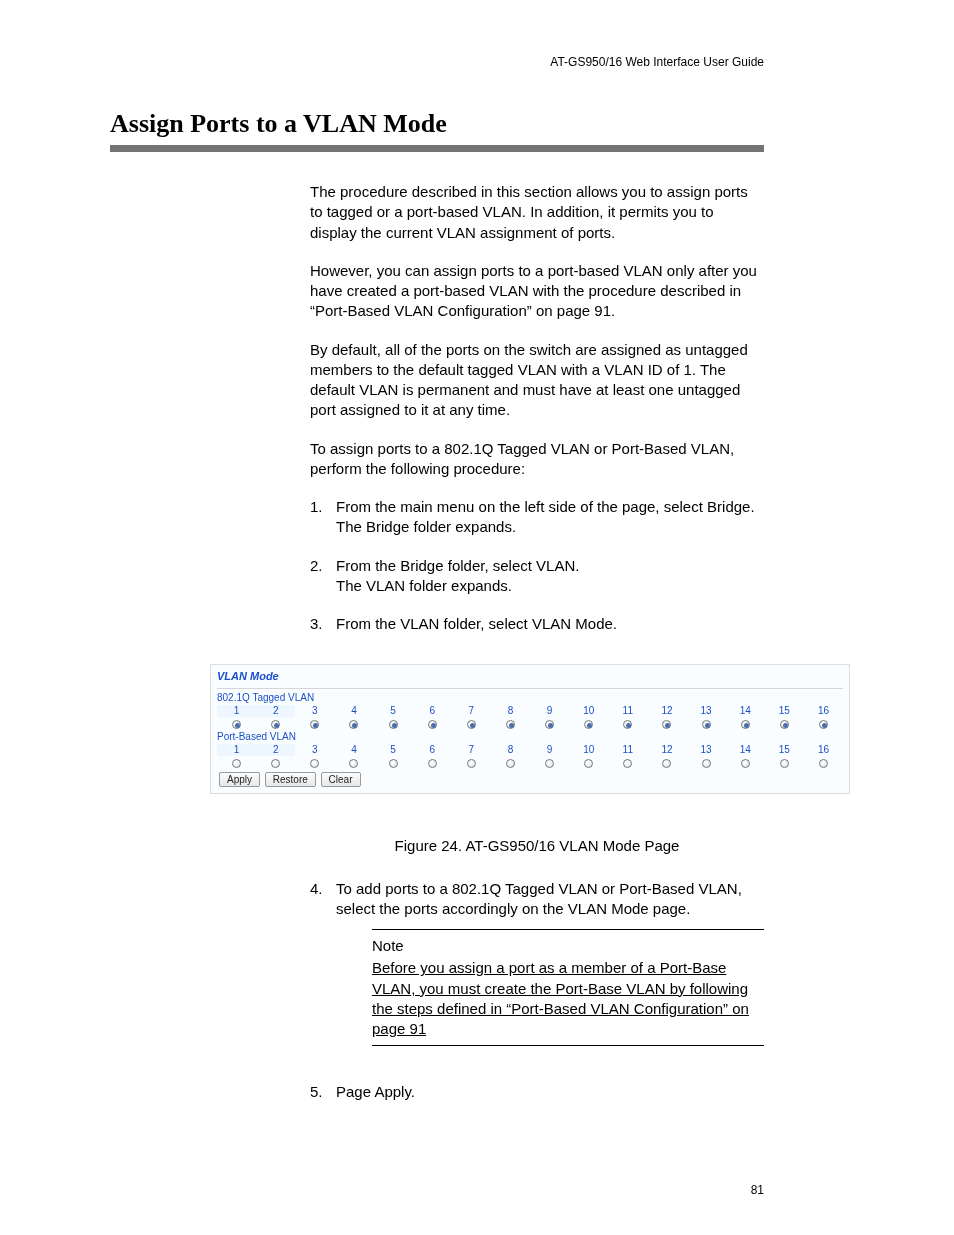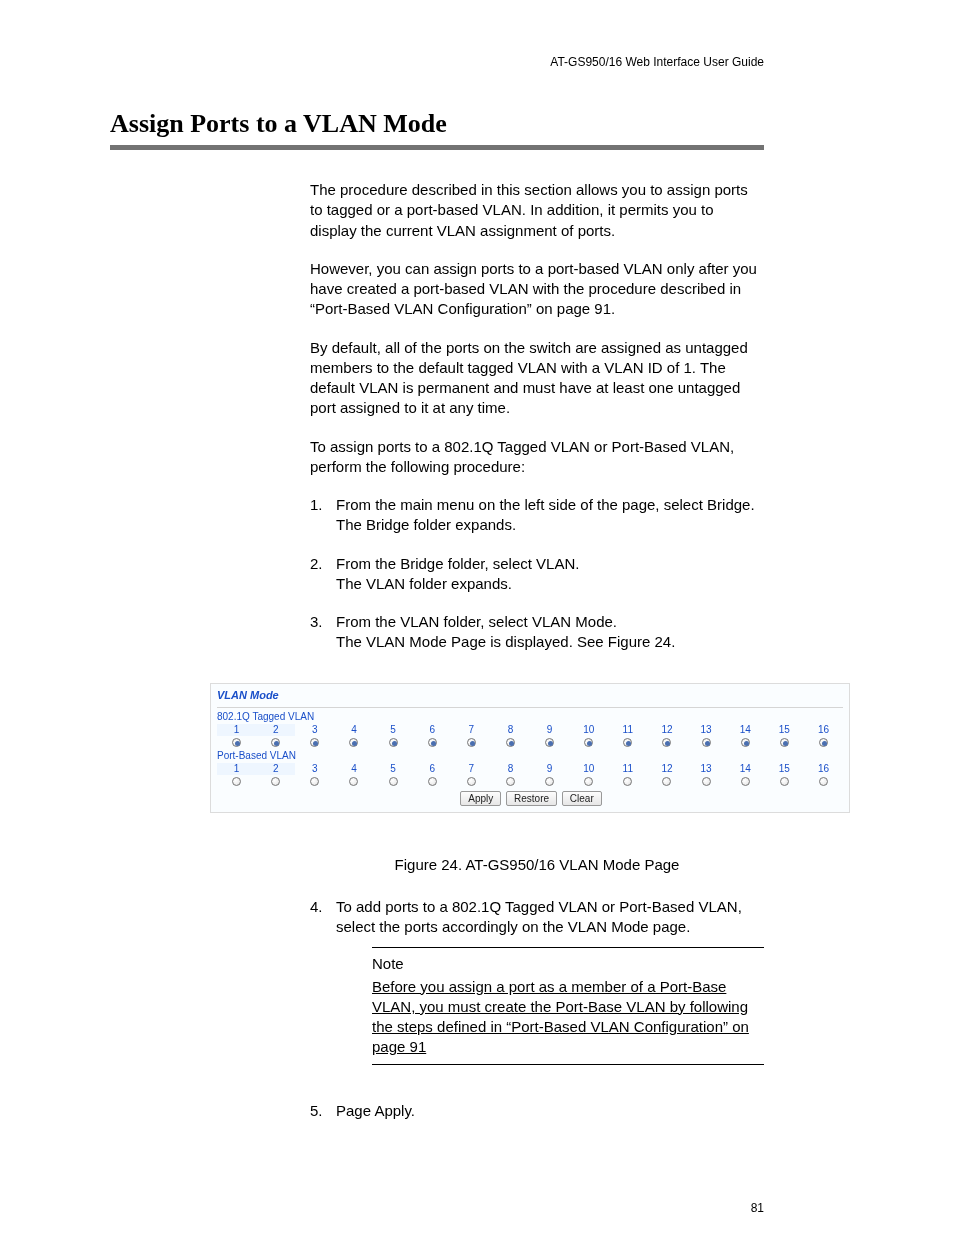--- a/index.html
+++ b/index.html
@@ -18,21 +18,21 @@
   }
   .header-right {
     font-size: 12px;
     text-align: right;
     margin-bottom: 40px;
   }
   .title {
     font-family: "Times New Roman", Times, serif;
     font-size: 26px;
     font-weight: bold;
-    border-bottom: 5px solid #737373;
+    border-bottom: 7px solid #737373;
     padding-bottom: 6px;
     margin-bottom: 30px;
   }
   .body-col {
     margin-left: 200px;
     font-size: 15px;
     line-height: 1.35;
   }
   .body-col p { margin: 0 4px 18px 0; }
   .step-list { list-style: none; padding: 0; margin: 0 0 18px 0; }
@@ -99,21 +99,21 @@
   }
   .radio-dot.on::after {
     content: "";
     position: absolute;
     left: 2px; top: 2px;
     width: 5px; height: 5px;
     background: #4a6fb0;
     border-radius: 50%;
   }
   .btn-row {
-    text-align: center;
+    text-align: left;
     margin-top: 4px;
   }
   .btn {
     display: inline-block;
     font-size: 10px;
     padding: 1px 7px;
     border: 1px solid #999;
     border-radius: 2px;
     background: linear-gradient(#fdfdfd, #e6e6e6);
     color: #222;
@@ -163,21 +163,20 @@
         <span class="step-num">2.</span>
         <span class="step-text">
           <span>From the </span><span class="bold">Bridge</span><span> folder, select </span><span class="bold">VLAN</span><span>.</span><br>
           <span>The </span><span class="bold">VLAN</span><span> folder expands.</span>
         </span>
       </li>
       <li>
         <span class="step-num">3.</span>
         <span class="step-text">
           <span>From the </span><span class="bold">VLAN</span><span> folder, select </span><span class="bold">VLAN Mode</span><span>.</span><br>
-          <span>The VLAN Mode Page is displayed. See Figure 24.</span>
         </span>
       </li>
     </ol>
   </div>
 
   <div class="figure-wrap">
     <div class="vlan-panel">
       <div class="vlan-title">VLAN Mode</div>
 
       <div class="vlan-sub">802.1Q Tagged VLAN</div>

